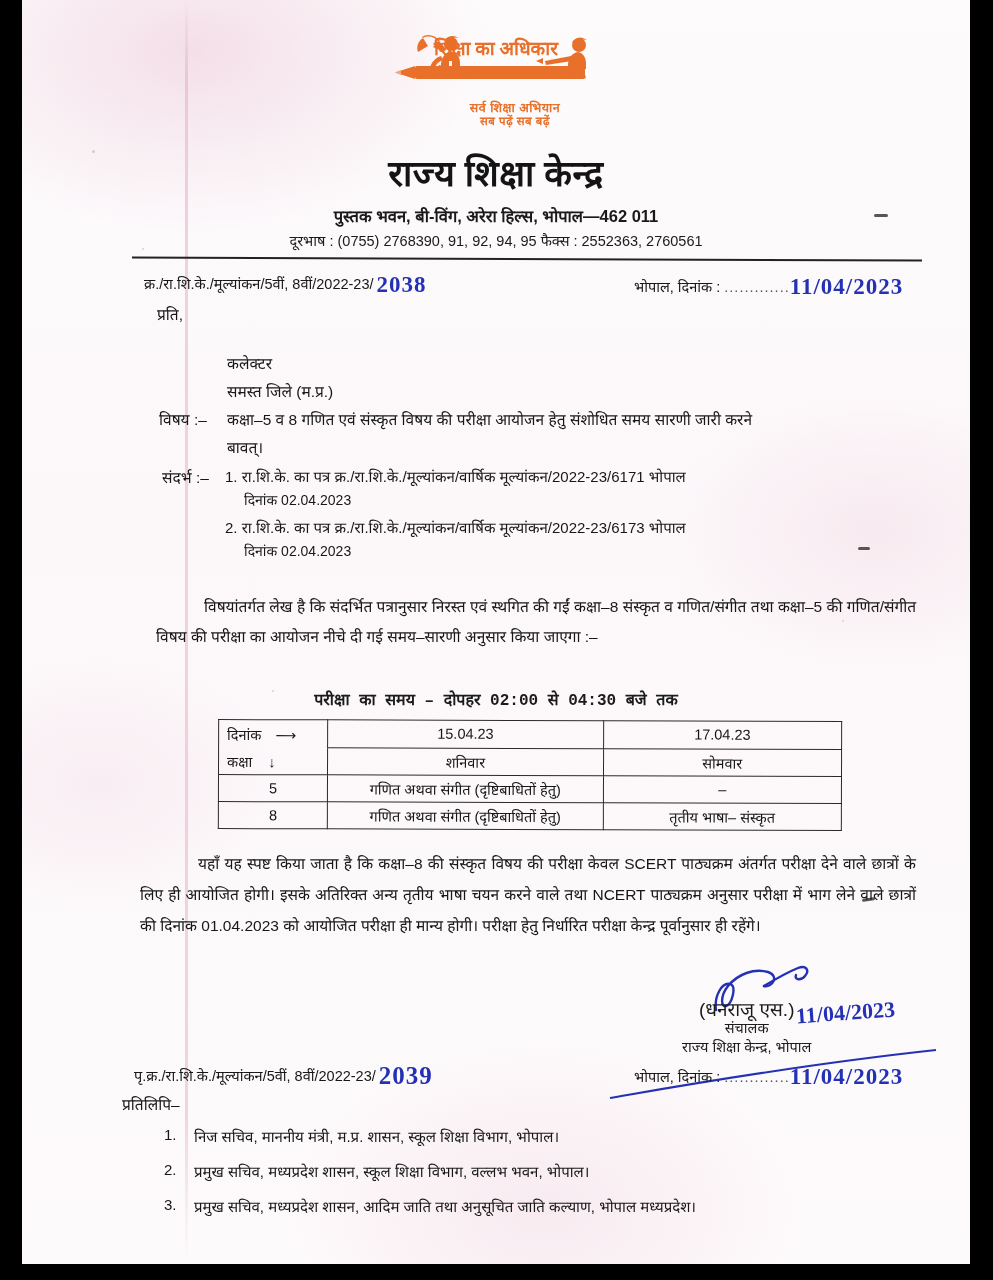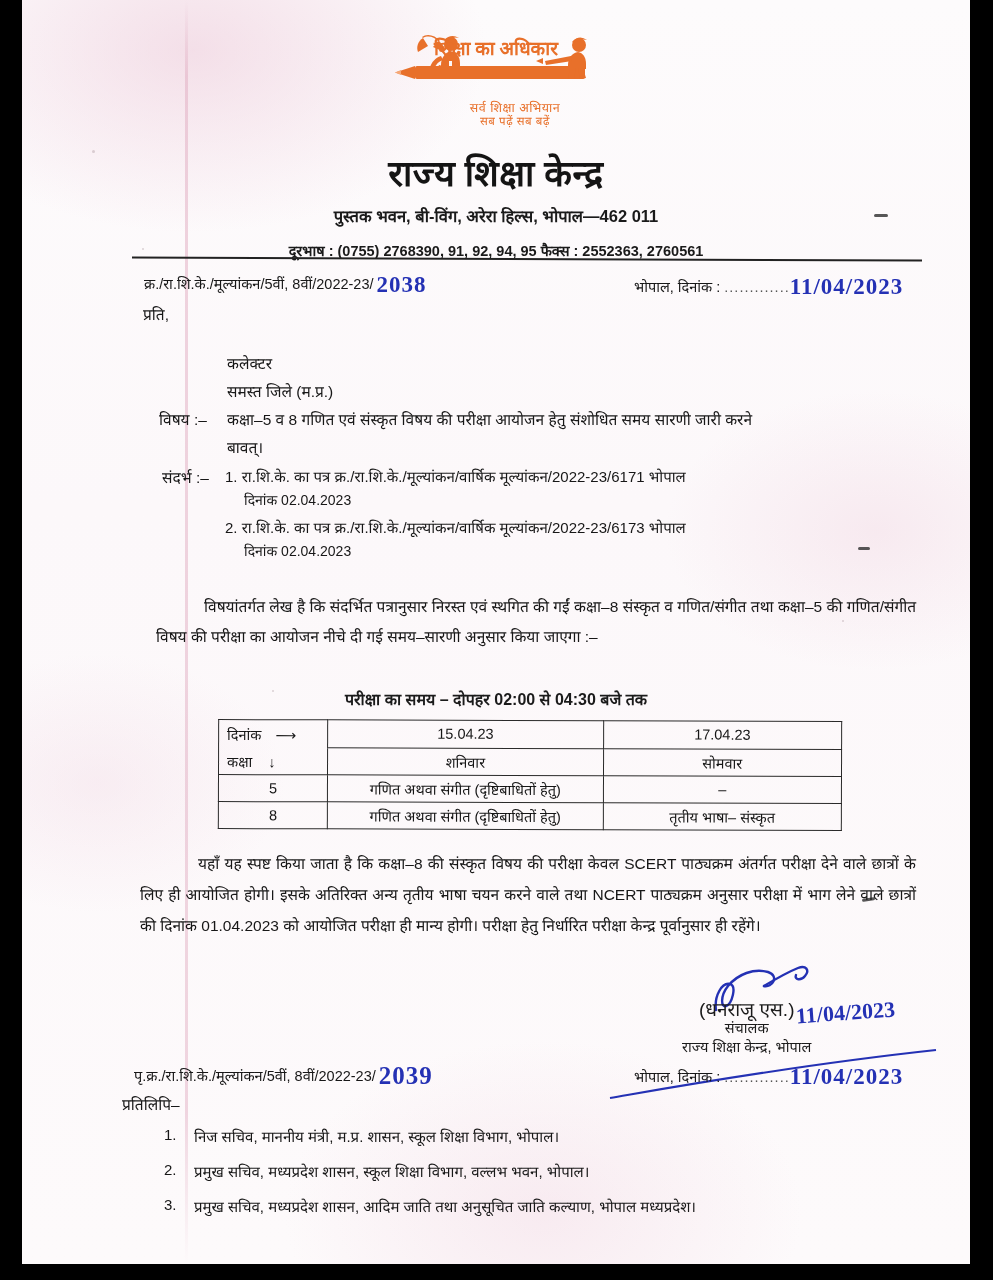--- a/index.html
+++ b/index.html
@@ -51,37 +51,37 @@
 
   
   #logo-block {
     position: absolute;
     left: 0; right: 0; top: 22px;
     text-align: center;
   }
   #logo-art { display: block; margin: 0 auto; }
   .logo-sub {
     color: #e8702a;
-    font-weight: 400;
+    font-weight: 700;
     letter-spacing: .5px;
     line-height: 1.15;
     padding-left: 38px;
   }
   #logo-sub1 { font-size: 12.5px; margin-top: 1px; }
   #logo-sub2 { font-size: 11.5px; }
 
   
   #letterhead { position: absolute; left: 0; right: 0; top: 148px; text-align: center; }
   #org-title {
     font-family: "Liberation Serif", "DejaVu Serif", serif;
     font-size: 36px; font-weight: 700; letter-spacing: .5px;
     color: #141414;
   }
   #org-address { font-size: 16.5px; font-weight: 600; margin-top: 7px; color: #1a1a1a; }
-  #org-phone   { font-size: 14.5px; font-weight: 700; margin-top: 13px; color: #1a1a1a; }
+  #org-phone   { font-size: 14.5px; font-weight: 400; margin-top: 3px; color: #1a1a1a; }
   #head-rule {
     position: absolute; left: 110px; top: 258px; width: 790px; height: 0;
     border-top: 2.2px solid #222;
     transform: rotate(0.22deg);
   }
 
   
   .t { position: absolute; white-space: nowrap; }
   .body-text { font-size: 15.5px; color: #171717; }
   .hand {
@@ -89,21 +89,21 @@
     color: #2431b4;
     font-weight: 600;
   }
 
   
   #ref-no   { left: 122px; top: 272px; font-size: 14.5px; }
   #ref-no .hand { font-size: 23px; margin-left: 3px; letter-spacing: 1px; vertical-align: -3px; }
   #date-line { left: 612px; top: 274px; font-size: 14.5px; }
   #date-line .dots { letter-spacing: 1px; color:#555; }
   #date-line .hand { font-size: 23px; letter-spacing: 1px; vertical-align: -2px; }
-  #to-label { left: 121px; top: 303px; font-size: 15.5px; }
+  #to-label { left: 135px; top: 303px; font-size: 15.5px; }
 
   #addressee-1 { left: 205px; top: 352px; font-size: 15.5px; }
   #addressee-2 { left: 205px; top: 380px; font-size: 15.5px; }
 
   #subject-label { left: 137px; top: 408px; font-size: 15.5px; }
   #subject-text  { left: 205px; top: 408px; font-size: 15.5px; }
   #subject-text2 { left: 205px; top: 436px; font-size: 15.5px; }
 
   #ref-label  { left: 140px; top: 466px; font-size: 15.5px; }
   #ref-1a { left: 203px; top: 466px; font-size: 15.0px; }
@@ -263,21 +263,21 @@
     </div>
     <div class="t body-text" id="ref-1b">दिनांक 02.04.2023</div>
     <div class="t body-text" id="ref-2a">
       <span>2.</span>
       <span>रा.शि.के. का पत्र क्र./रा.शि.के./मूल्यांकन/वार्षिक मूल्यांकन/2022-23/6173 भोपाल</span>
     </div>
     <div class="t body-text" id="ref-2b">दिनांक 02.04.2023</div>
 
     <div id="para-1"><span class="indent"></span><span>विषयांतर्गत लेख है कि संदर्भित पत्रानुसार निरस्त एवं स्थगित की गईं कक्षा–8 संस्कृत व गणित/संगीत तथा  कक्षा–5 की गणित/संगीत विषय की परीक्षा का आयोजन नीचे दी गई समय–सारणी अनुसार किया जाएगा :–</span></div>
 
-    <div class="t" id="exam-time" style="white-space:normal;">परीक्षा का समय – दोपहर 02:00 से 04:30 बजे तक</div>
+    <div class="t" id="exam-time" style="white-space:normal;font-family:Liberation Mono, monospace;">परीक्षा का समय – दोपहर 02:00 से 04:30 बजे तक</div>
 
     <table id="schedule-table">
       <tbody>
         <tr>
           <td class="hdr-corner"><span>दिनांक</span><span class="arrow-r">⟶</span></td>
           <td class="col-d1">15.04.23</td>
           <td class="col-d2">17.04.23</td>
         </tr>
         <tr>
           <td class="hdr-corner2"><span>कक्षा</span><span class="arrow-d">↓</span></td>

